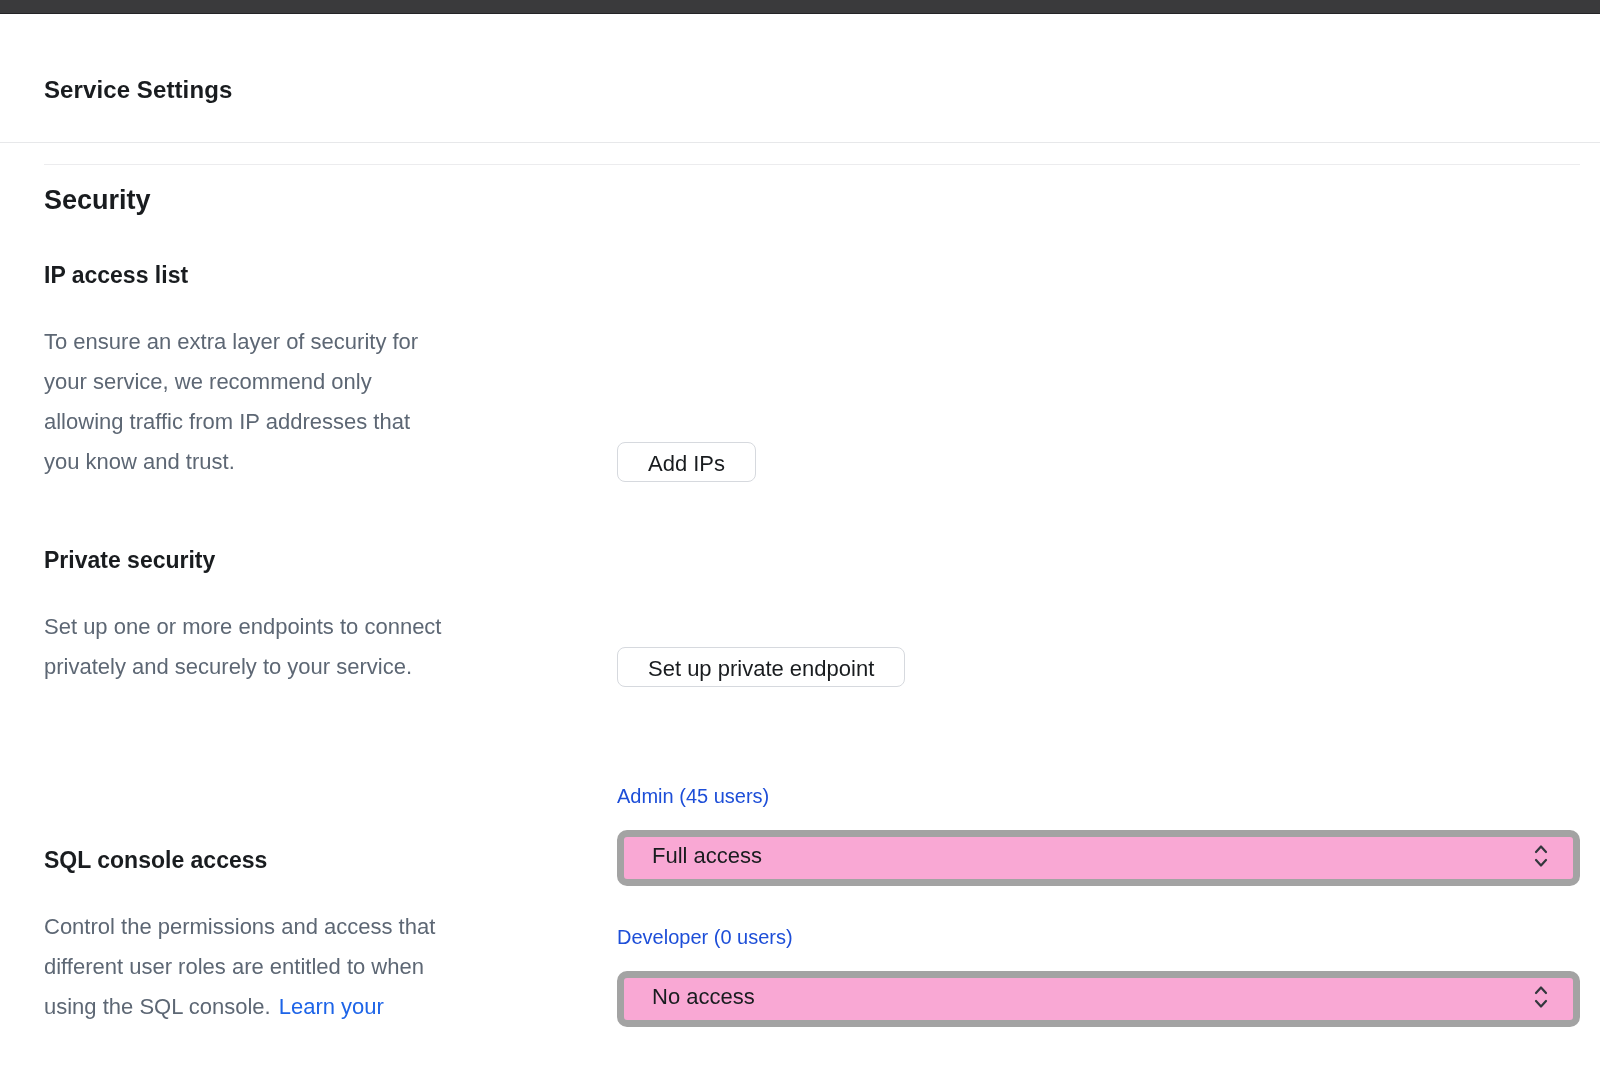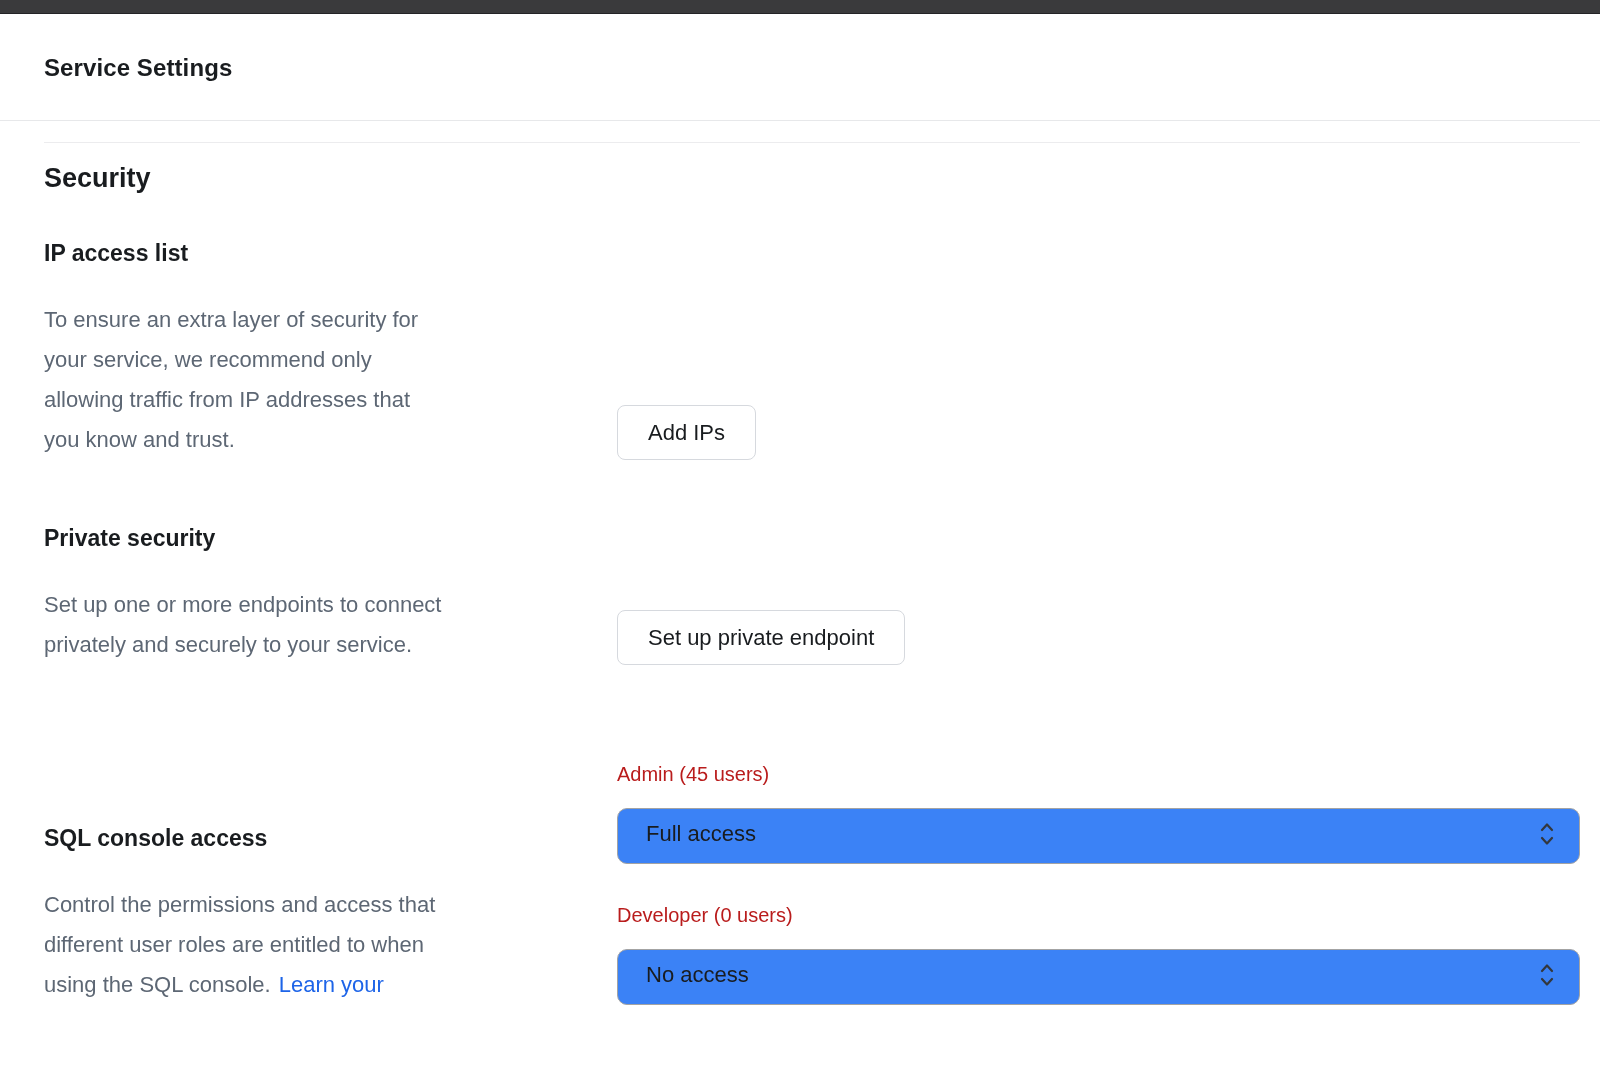--- a/index.html
+++ b/index.html
@@ -12,20 +12,21 @@
     font-family: "Liberation Sans", sans-serif;
     color: #191c1f;
   }
   .topbar {
     height: 13px;
     background: #3a3a3c;
     border-bottom: 1px solid #232326;
   }
   .page-header {
     padding: 39px 44px 37px 44px;
+    margin-top: 22px;
   }
   .page-header h1 {
     margin: 0;
     font-size: 24px;
     line-height: 30px;
     font-weight: 700;
     letter-spacing: 0.1px;
   }
   .divider-full {
     border-top: 1px solid #e7e8ea;
@@ -79,44 +80,44 @@
   .learn-more { margin-left: 8px; }
   .status-line {
     margin: 0 0 27px 0;
     font-size: 22px;
     line-height: 26px;
     color: #191c1f;
   }
   .status-line .link { margin-left: 6px; }
   .btn {
     display: inline-block;
-    height: 55px;
+    height: 40px;
     padding: 8px 30px;
     background: #ffffff;
     border: 1px solid #d6d9de;
     border-radius: 8px;
     font-family: "Liberation Sans", sans-serif;
     font-size: 22px;
     color: #191c1f;
     cursor: pointer;
   }
   .btn-pe { margin-top: 66px; }
   .field label {
     display: block;
     font-size: 20px;
     line-height: 24px;
-    color: #b91c1c;
+    color: #1d4ed8;
     margin-bottom: 22px;
   }
   .field + .field { margin-top: 39px; }
   .select {
     box-sizing: border-box;
     height: 56px;
-    background: #3b82f6;
-    border: 1px solid #a3a3a3;
+    background: #f9a8d4;
+    border: 7px solid #a3a3a3;
     border-radius: 10px;
     display: flex;
     align-items: center;
     justify-content: space-between;
     padding: 0 24px 5px 28px;
     font-size: 22px;
     color: #191c1f;
     cursor: pointer;
   }
   .chevrons { display: block; }

